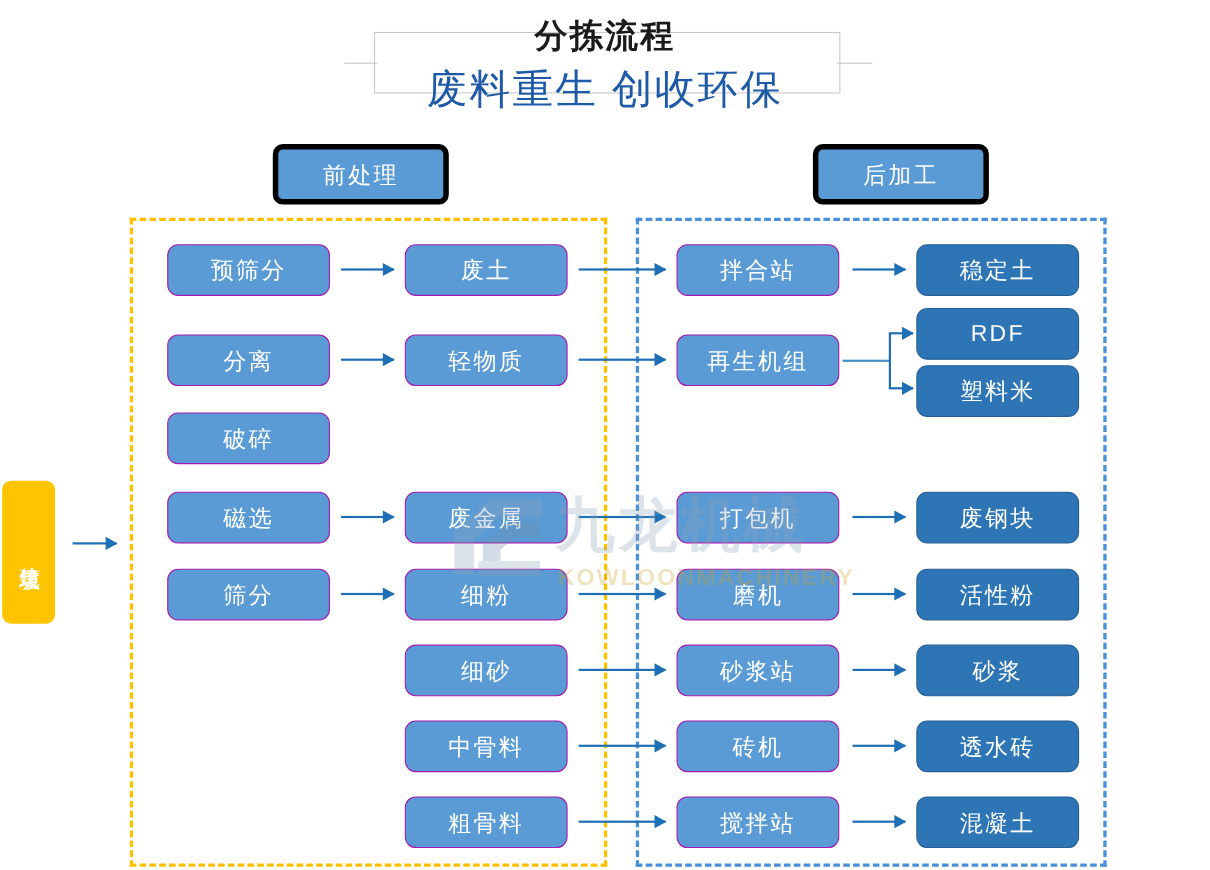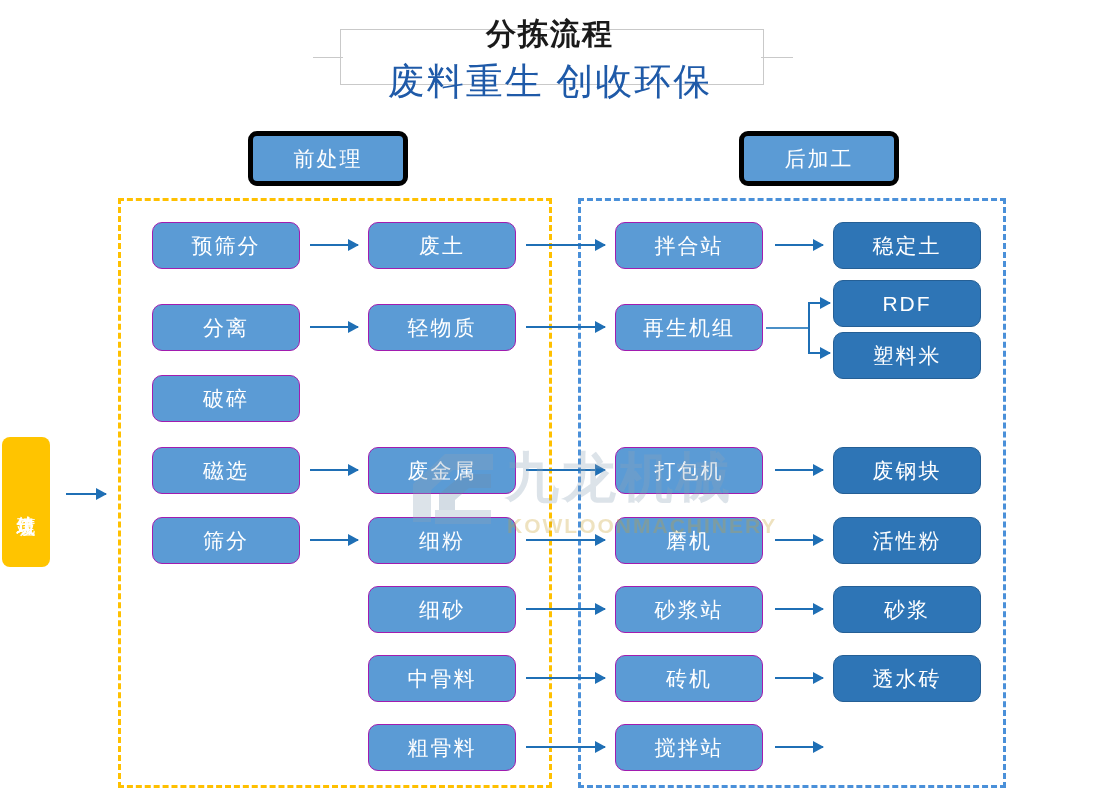--- a/index.html
+++ b/index.html
@@ -144,20 +144,21 @@
   <div class="node light col3" style="top:655px;">砖机</div>
   <div class="node light col3" style="top:724px;">搅拌站</div>
 
   <div class="node dark col4" style="top:222px;">稳定土</div>
   <div class="node dark col4" style="top:280px;">RDF</div>
   <div class="node dark col4" style="top:332px;">塑料米</div>
   <div class="node dark col4" style="top:447px;">废钢块</div>
   <div class="node dark col4" style="top:517px;">活性粉</div>
   <div class="node dark col4" style="top:586px;">砂浆</div>
   <div class="node dark col4" style="top:655px;">透水砖</div>
+  <div class="node dark col4" style="top:724px;">混凝土</div>
 
   <div class="arrow" style="left:310px;top:244px;width:48px;"></div>
   <div class="arrow" style="left:310px;top:326px;width:48px;"></div>
   <div class="arrow" style="left:310px;top:469px;width:48px;"></div>
   <div class="arrow" style="left:310px;top:539px;width:48px;"></div>
 
   <div class="arrow" style="left:526px;top:244px;width:79px;"></div>
   <div class="arrow" style="left:526px;top:326px;width:79px;"></div>
   <div class="arrow" style="left:526px;top:469px;width:79px;"></div>
   <div class="arrow" style="left:526px;top:539px;width:79px;"></div>

